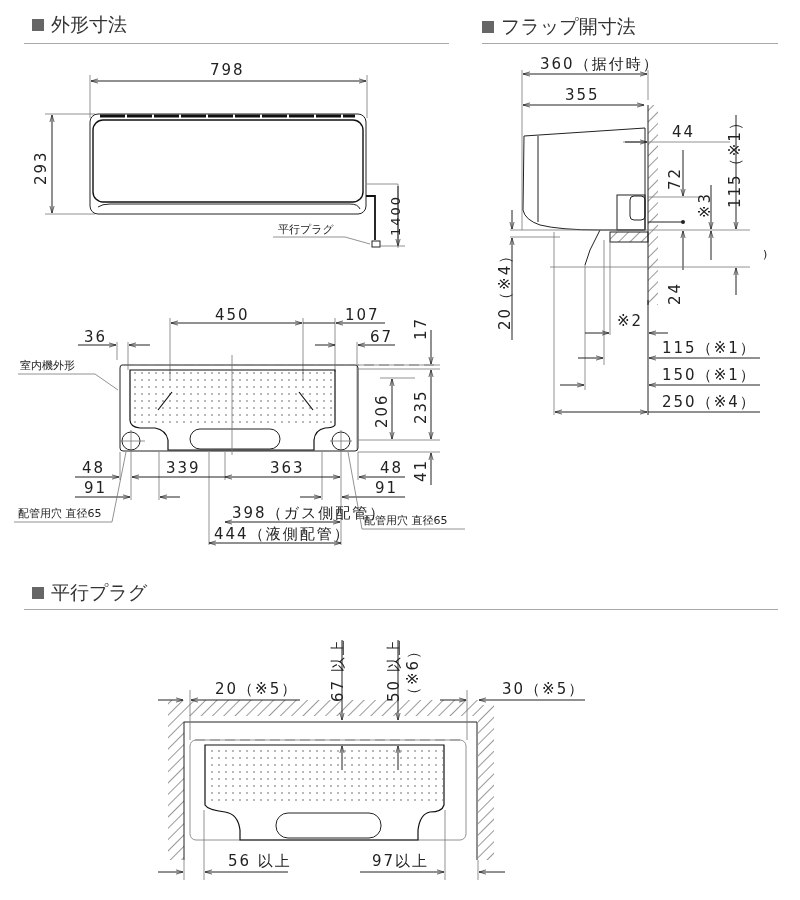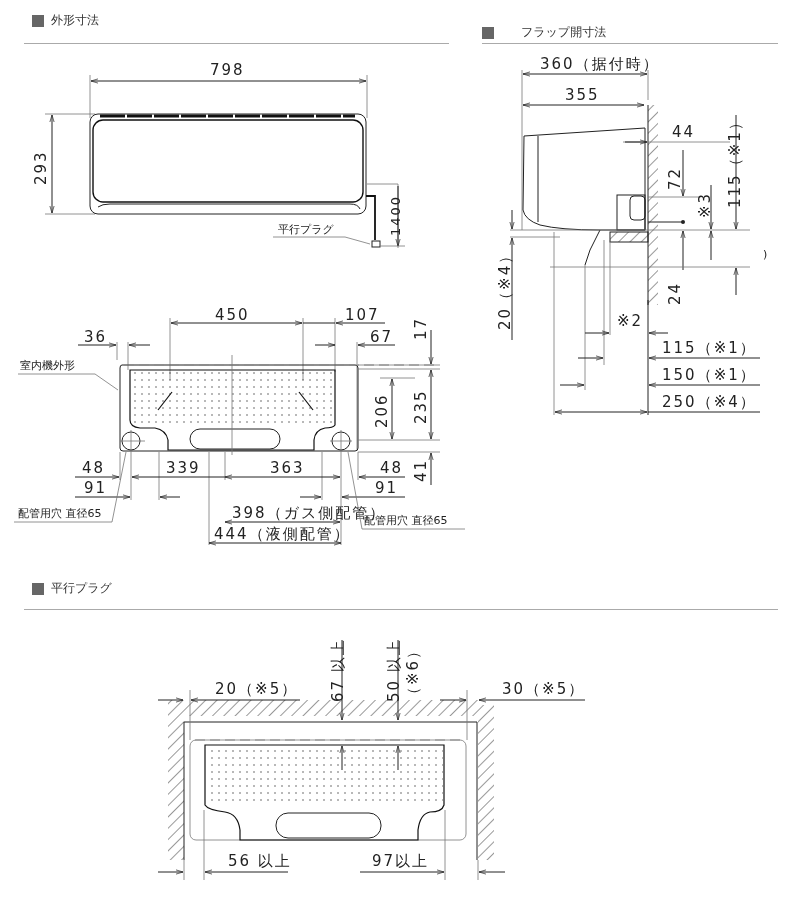--- a/index.html
+++ b/index.html
@@ -1,39 +1,39 @@
 <!DOCTYPE html>
 <html><head>
   <meta charset="utf-8">
   <style>
     html, body { margin:0; padding:0; background:#fff; }
     body { width:800px; height:900px; position:relative; overflow:hidden;
            font-family:"DejaVu Sans", sans-serif; color:#333; }
-    .sec-title { position:absolute; font-size:12px; color:#333; display:flex; align-items:center; }
+    .sec-title { position:absolute; font-size:19px; color:#333; display:flex; align-items:center; }
     .sec-title .sq { display:inline-block; width:12px; height:12px; background:#666; margin-right:7px; }
     .rule { position:absolute; height:1px; background:#aaa; }
     svg { position:absolute; left:0; top:0; }
     svg text { font-family:"DejaVu Sans", sans-serif; fill:#222; }
     .dim { font-size:15px; letter-spacing:2px; }
     .lbl { font-size:11px; }
     .ln { stroke:#222; stroke-width:1; fill:none; }
     .gl { stroke:#777; stroke-width:0.8; fill:none; }
     .bl { stroke:#111; stroke-width:1.8; fill:none; }
     .dash { stroke:#888; stroke-width:1; fill:none; stroke-dasharray:10 5; }
   </style>
 </head>
 <body>
 
 <div class="sec-title" style="left:32px;top:12px;">
   <span class="sq"></span>
   <span>外形寸法</span>
 </div>
 <div class="rule" style="left:24px;top:43px;width:425px;"></div>
 
-<div class="sec-title" style="left:482px;top:24px;gap:20px;">
+<div class="sec-title" style="left:482px;top:14px;">
   <span class="sq"></span>
   <span>フラップ開寸法</span>
 </div>
 <div class="rule" style="left:482px;top:43px;width:296px;"></div>
 
 <div class="sec-title" style="left:32px;top:580px;">
   <span class="sq"></span>
   <span>平行プラグ</span>
 </div>
 <div class="rule" style="left:24px;top:609px;width:754px;"></div>

